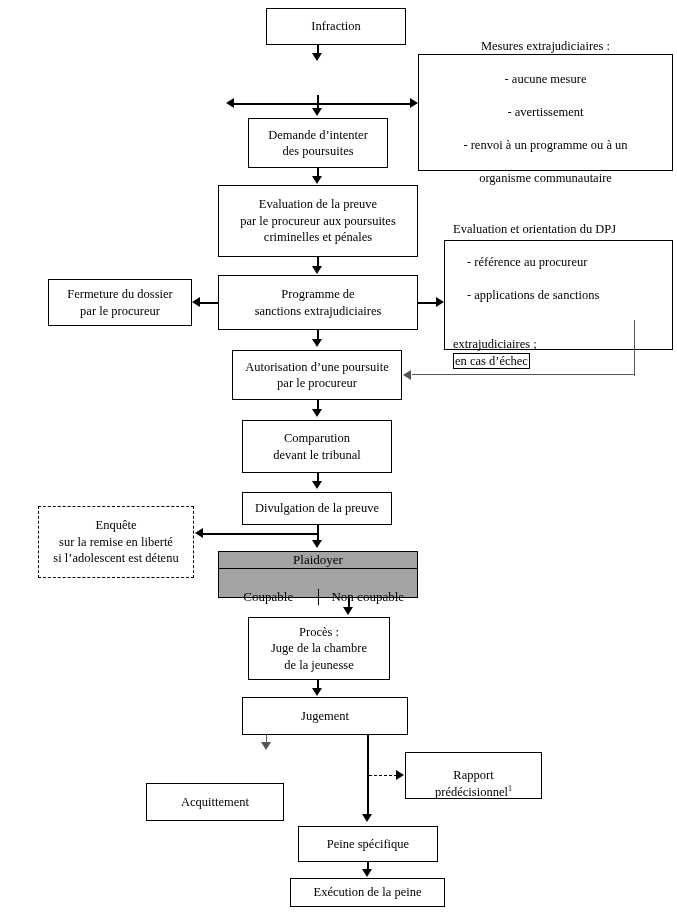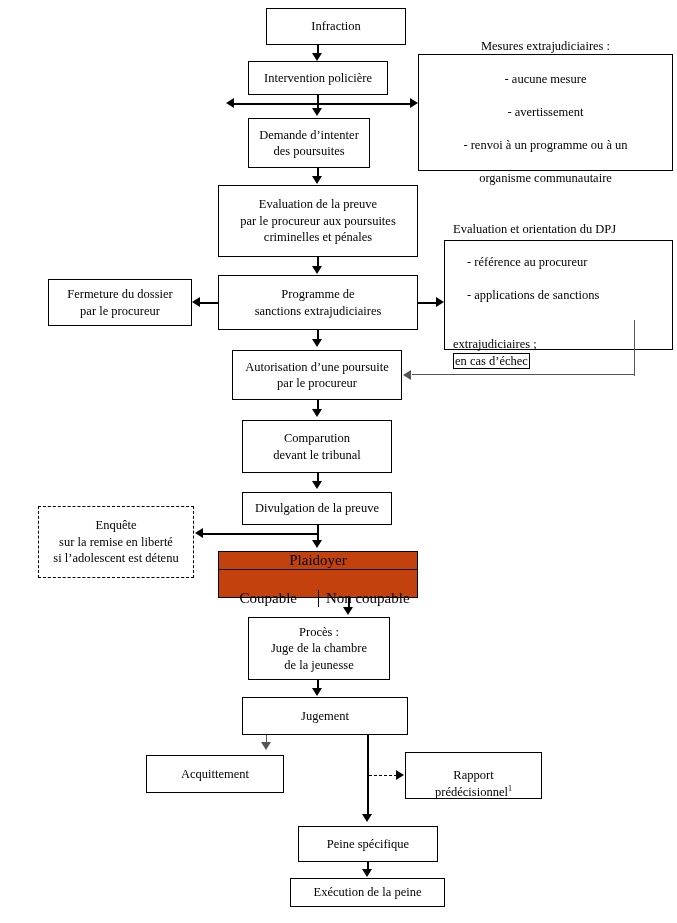--- a/index.html
+++ b/index.html
@@ -40,24 +40,24 @@
   }
   .stack { display: block; }
   .stack .ttl { display: block; text-align: center; }
   .stack .li { display: block; text-align: left; }
 
   
   .plaidoyer {
     position: absolute;
     box-sizing: border-box;
     border: 1.3px solid #000;
-    background: #c2410c;
+    background: #a3a3a3;
     display: flex;
     flex-direction: column;
-    font-size: 15px;
+    font-size: 13px;
     gap: 20px;
   }
   .plaidoyer .phead {
     flex: 1 1 50%;
     display: flex; align-items: center; justify-content: center;
     border-bottom: 1.3px solid #000;
   }
   .plaidoyer .prow {
     flex: 1 1 50%;
     display: flex;
@@ -115,36 +115,33 @@
 </style>
 </head>
 <body>
 
 <div id="page">
 
   <div class="node" style="left:248px; top:8px; width:140px; height:37px;margin-left:18px;">
     <span>Infraction</span>
   </div>
 
-  <div class="node" style="left:248px; top:61px; width:140px; height:34px;">
-    <span>Intervention policière</span>
-  </div>
 
 
   <div class="node" style="left:418px; top:54px; width:255px; height:117px;">
     <span class="stack">
       <span class="ttl">Mesures extrajudiciaires :</span>
       <span class="ttl">- aucune mesure</span>
       <span class="ttl">- avertissement</span>
       <span class="ttl">- renvoi à un programme ou à un</span>
       <span class="ttl">organisme communautaire</span>
     </span>
   </div>
 
-  <div class="node" style="left:248px; top:118px; width:122px; height:50px;">
+  <div class="node" style="left:248px; top:118px; width:140px; height:50px;">
     <span>Demande d’intenter
 des poursuites</span>
   </div>
 
   <div class="node" style="left:218px; top:185px; width:200px; height:72px;">
     <span>Evaluation de la preuve
 par le procureur aux poursuites
 criminelles et pénales</span>
   </div>
 
@@ -201,21 +198,21 @@
   <div class="node" style="left:248px; top:617px; width:142px; height:63px;text-align:center;">
     <span>Procès :
 Juge de la chambre
 de la jeunesse</span>
   </div>
 
   <div class="node" style="left:242px; top:697px; width:166px; height:38px;">
     <span>Jugement</span>
   </div>
 
-  <div class="node" style="left:146px; top:755px; width:138px; height:38px;">
+  <div class="node" style="left:146px; top:783px; width:138px; height:38px;">
     <span>Acquittement</span>
   </div>
 
   <div class="node" style="left:405px; top:752px; width:137px; height:47px;">
     <span>
       <span>Rapport
 prédécisionnel</span><sup>1</sup>
     </span>
   </div>
 

